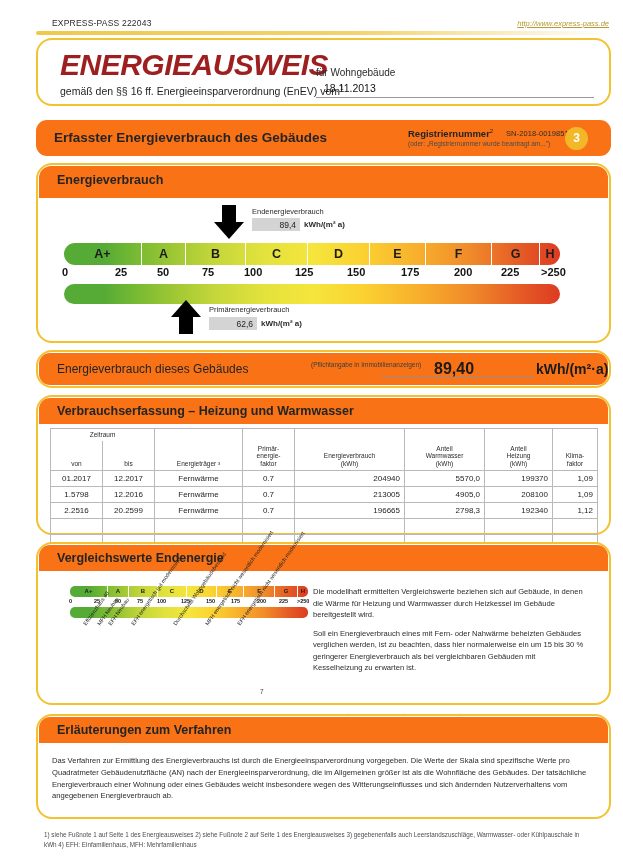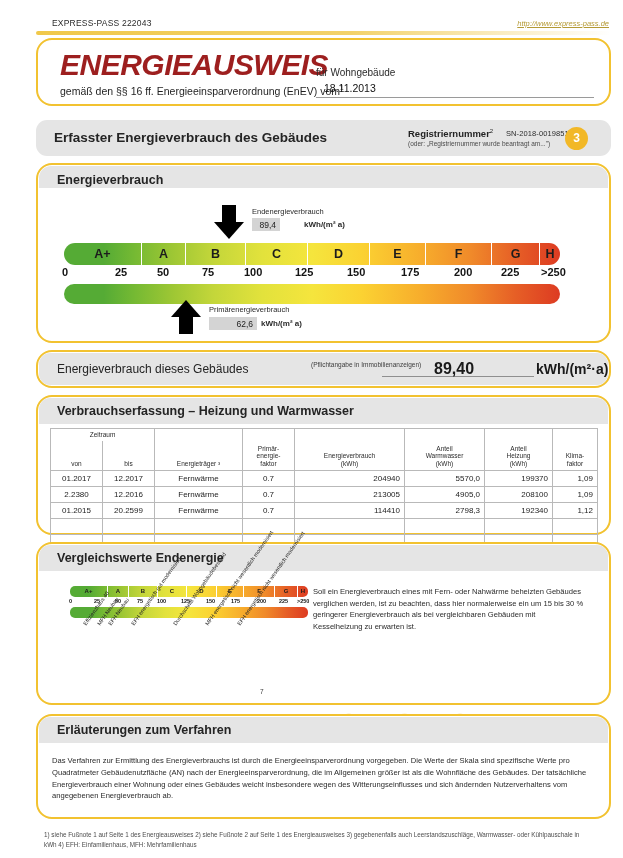--- a/index.html
+++ b/index.html
@@ -36,21 +36,21 @@
   
   .panel {
     position: absolute;
     border: 2.5px solid #f2c230;
     border-radius: 16px;
     background: #ffffff;
     box-sizing: border-box;
   }
   .band {
     position: absolute;
-    background: #e5e5e5;
+    background: #f97316;
     border-radius: 11px;
     box-sizing: border-box;
   }
 
   
   #title-panel { left: 36px; top: 38px; width: 575px; height: 68px; }
   .title-main {
     position: absolute; left: 22px; top: 8px;
     font-size: 30px; font-weight: bold; font-style: italic;
     color: #9d1f1f; letter-spacing: -0.5px;
@@ -95,21 +95,21 @@
   .page-badge {
     position: absolute; left: 565px; top: 127px;
     width: 23px; height: 23px; border-radius: 50%;
     background: #f2b827;
     color: #ffffff; font-size: 12px; font-weight: bold;
     text-align: center; line-height: 23px;
   }
 
   
   #consumption-panel { left: 36px; top: 163px; width: 575px; height: 180px; }
-  #consumption-band { left: 39px; top: 166px; width: 569px; height: 22px; border-radius: 12px 12px 0 0;}
+  #consumption-band { left: 39px; top: 166px; width: 569px; height: 32px; border-radius: 12px 12px 0 0;}
   .panel-title {
     position: absolute; font-size: 12.5px; font-weight: bold; color: #242424;
   }
 
   
   .scale-wrap { position: absolute; left: 64px; top: 243px; width: 496px; }
   .scale-top {
     position: relative; width: 496px; height: 22px;
     border-radius: 11px;
     background: linear-gradient(90deg,
@@ -328,21 +328,21 @@
 
 <div class="panel" id="consumption-panel"></div>
 <div class="band" id="consumption-band">
   <div class="panel-title" style="left:18px;top:7px;">Energieverbrauch</div>
 </div>
 
 <div>
   <div class="arrow-stem-d" style="left:222px; top:205px; width:14px; height:17px;"></div>
   <div class="arrow-down" style="left:214px; top:222px; border-left:15px solid transparent; border-right:15px solid transparent; border-top:17px solid #000;"></div>
   <div class="marker-label" style="left:252px; top:207px;">Endenergieverbrauch</div>
-  <div class="marker-box" style="left:252px; top:218px; width:28px; height:13px;">89,4</div>
+  <div class="marker-box" style="left:252px; top:218px; width:48px; height:13px;">89,4</div>
   <div class="marker-unit" style="left:304px; top:220px;">kWh/(m² a)</div>
 </div>
 
 <div class="scale-wrap">
   <div class="scale-top">
     <div class="grade" style="left:0px;  width:78px;">A+</div>
     <div class="grade" style="left:78px; width:44px;">A</div>
     <div class="grade" style="left:122px;width:60px;">B</div>
     <div class="grade" style="left:182px;width:62px;">C</div>
     <div class="grade" style="left:244px;width:62px;">D</div>
@@ -428,35 +428,35 @@
       <td class="c cell-date">01.2017</td>
       <td class="c cell-date">12.2017</td>
       <td class="c">Fernwärme</td>
       <td class="c">0.7</td>
       <td class="r">204940</td>
       <td class="r">5570,0</td>
       <td class="r">199370</td>
       <td class="r">1,09</td>
     </tr>
     <tr>
-      <td class="c cell-date">2.2380</td>
+      <td class="c cell-date">1.5798</td>
       <td class="c cell-date">12.2016</td>
       <td class="c">Fernwärme</td>
       <td class="c">0.7</td>
       <td class="r">213005</td>
       <td class="r">4905,0</td>
       <td class="r">208100</td>
       <td class="r">1,09</td>
     </tr>
     <tr>
-      <td class="c cell-date">01.2015</td>
+      <td class="c cell-date">2.2516</td>
       <td class="c cell-date">20.2599</td>
       <td class="c">Fernwärme</td>
       <td class="c">0.7</td>
-      <td class="r">114410</td>
+      <td class="r">196665</td>
       <td class="r">2798,3</td>
       <td class="r">192340</td>
       <td class="r">1,12</td>
     </tr>
     <tr>
       <td class="c"></td>
       <td class="c"></td>
       <td class="c"></td>
       <td class="c"></td>
       <td class="r"></td>
@@ -519,20 +519,21 @@
   <div class="rot-label" style="left:172px; top:623px;">Durchschnitt
 Wohngebäudebestand</div>
   <div class="rot-label" style="left:204px; top:623px;">MFH energetisch nicht
 wesentlich modernisiert</div>
   <div class="rot-label" style="left:236px; top:623px;">EFH energetisch nicht
 wesentlich modernisiert</div>
 </div>
 <div class="fn-num">7</div>
 
 <div class="cmp-text">
+  <p>Die modellhaft ermittelten Vergleichswerte beziehen sich auf Gebäude, in denen die Wärme für Heizung und Warmwasser durch Heizkessel im Gebäude bereitgestellt wird.</p>
   <p>Soll ein Energieverbrauch eines mit Fern- oder Nahwärme beheizten Gebäudes verglichen werden, ist zu beachten, dass hier normalerweise ein um 15 bis 30 % geringerer Energieverbrauch als bei vergleichbaren Gebäuden mit Kesselheizung zu erwarten ist.</p>
 </div>
 
 <div class="watermark">❀❀❀</div>
 <div class="panel" id="explain-panel"></div>
 <div class="band" id="explain-band">
   <div class="panel-title" style="left:18px;top:6px;">Erläuterungen zum Verfahren</div>
 </div>
 <div class="explain-text">Das Verfahren zur Ermittlung des Energieverbrauchs ist durch die Energieeinsparverordnung vorgegeben. Die Werte der Skala sind spezifische Werte pro Quadratmeter Gebäudenutzfläche (AN) nach der Energieeinsparverordnung, die im Allgemeinen größer ist als die Wohnfläche des Gebäudes. Der tatsächliche Energieverbrauch einer Wohnung oder eines Gebäudes weicht insbesondere wegen des Witterungseinflusses und sich ändernden Nutzerverhaltens vom angegebenen Energieverbrauch ab.</div>
 

